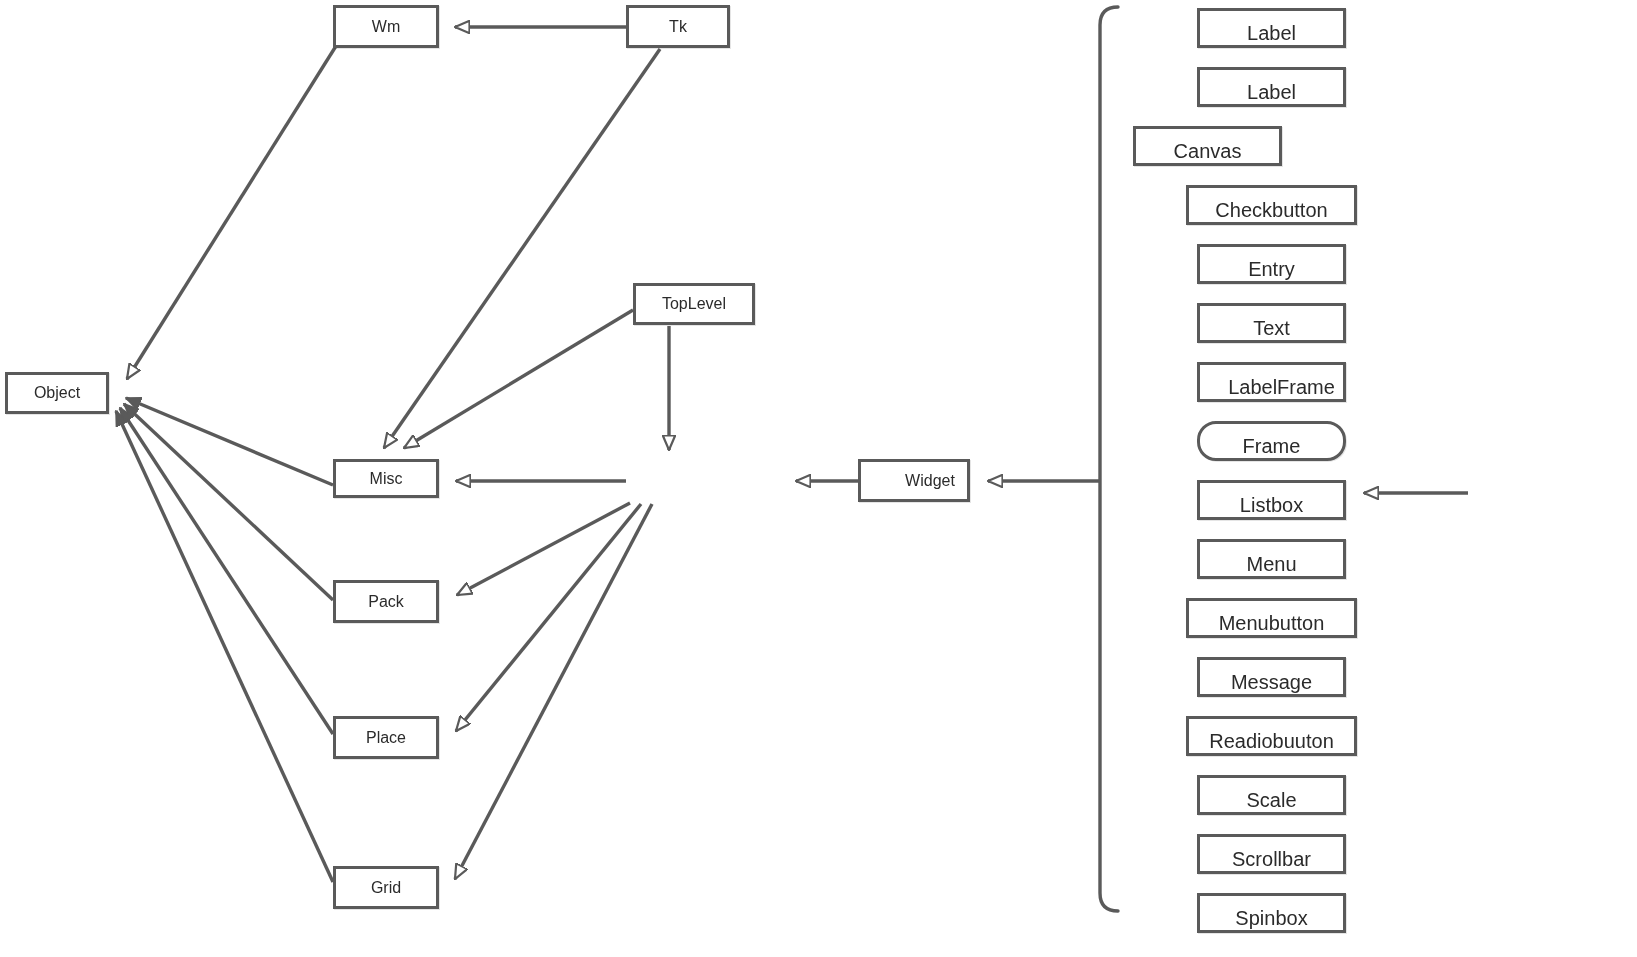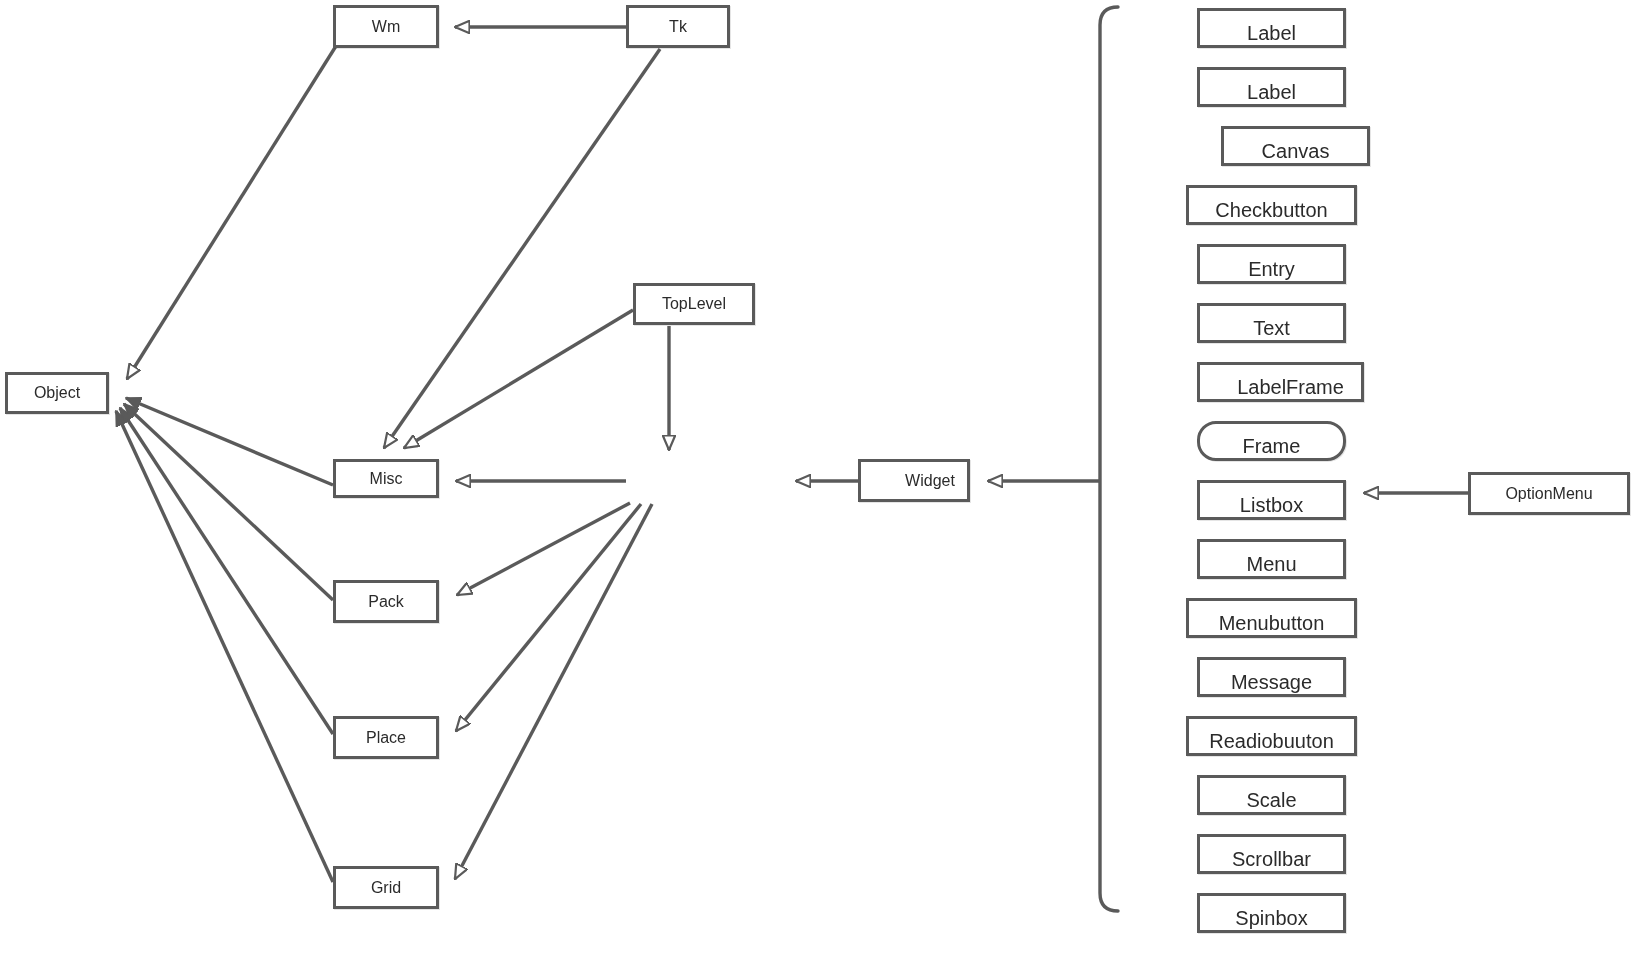--- a/index.html
+++ b/index.html
@@ -117,44 +117,41 @@
   </div>
   <div class="node" id="n-pack" style="left: 333px; top: 580px; width: 106px; height: 43px;">
     <span class="lbl">Pack</span>
   </div>
   <div class="node" id="n-place" style="left: 333px; top: 716px; width: 106px; height: 43px;">
     <span class="lbl">Place</span>
   </div>
   <div class="node" id="n-grid" style="left: 333px; top: 866px; width: 106px; height: 43px;">
     <span class="lbl">Grid</span>
   </div>
-  <div class="node" id="n-optionmenu" style="left: 1468px; top: 472px; width: 162px; height: 43px;">
-    <span class="lbl">OptionMenu</span>
-  </div>
 
   <div id="widget-column">
       <div class="wnode" style="left: 1197px; top: 8px; width: 149px;">
         <span class="lbl">Label</span>
       </div>
       <div class="wnode" style="left: 1197px; top: 67px; width: 149px;">
         <span class="lbl">Label</span>
       </div>
-      <div class="wnode" style="left: 1221px; top: 126px; width: 149px;">
+      <div class="wnode" style="left: 1133px; top: 126px; width: 149px;">
         <span class="lbl">Canvas</span>
       </div>
       <div class="wnode" style="left: 1186px; top: 185px; width: 171px;">
         <span class="lbl">Checkbutton</span>
       </div>
       <div class="wnode" style="left: 1197px; top: 244px; width: 149px;">
         <span class="lbl">Entry</span>
       </div>
       <div class="wnode" style="left: 1197px; top: 303px; width: 149px;">
         <span class="lbl">Text</span>
       </div>
-      <div class="wnode" style="left: 1197px; top: 362px; width: 167px; padding-left: 20px;">
+      <div class="wnode" style="left: 1197px; top: 362px; width: 149px; padding-left: 20px;">
         <span class="lbl">LabelFrame</span>
       </div>
       <div class="wnode" style="left: 1197px; top: 421px; width: 149px; border-radius: 19px;">
         <span class="lbl">Frame</span>
       </div>
       <div class="wnode" style="left: 1197px; top: 480px; width: 149px;">
         <span class="lbl">Listbox</span>
       </div>
       <div class="wnode" style="left: 1197px; top: 539px; width: 149px;">
         <span class="lbl">Menu</span>

